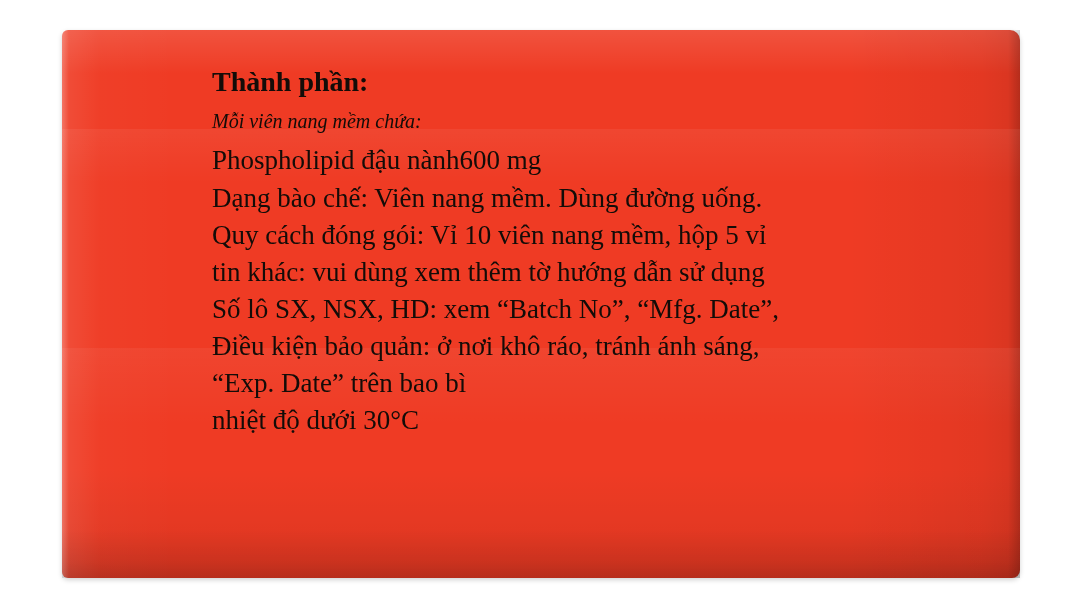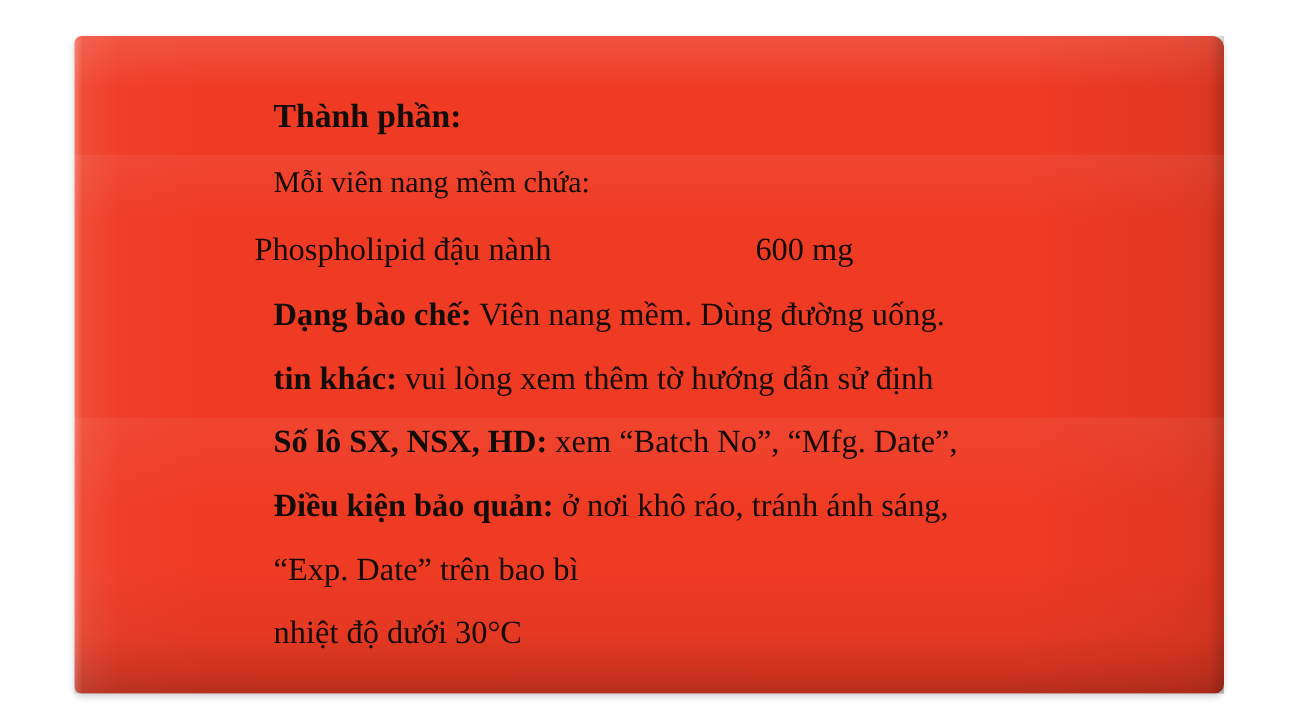--- a/index.html
+++ b/index.html
@@ -70,44 +70,45 @@
     left: 150px;
     top: 32px;
     width: 760px;
     color: #130c08;
     font-size: 27px;
     line-height: 37px;
   }
 
   .line {
     white-space: nowrap;
-    margin: 16px;
+    margin: 0;
     padding: 0;
   }
 
-  .bold { font-weight: bold; }
+  .bold { font-weight: normal; }
 
   .heading {
     font-weight: bold;
     font-size: 28px;
     line-height: 40px;
   }
 
   .subhead {
-    font-size: 25px;
+    font-style: italic;
+    font-size: 20px;
     line-height: 38px;
   }
 
   .row-amount {
     display: flex;
     width: 600px;
     line-height: 40px;
   }
   .row-amount .name { flex: 0 0 auto; }
-  .row-amount .qty  { margin-left: 170px; }
+  .row-amount .qty  { }
   .indent { padding-left: 0; }
 </style>
 </head>
 <body>
 
 <div id="stage">
   <div id="box" style="background-color: rgb(239, 59, 36);">
     <div class="edge-left"></div>
     <div class="edge-right"></div>
     <div class="sheen a"></div>
@@ -123,24 +124,27 @@
       <div class="row-amount">
         <span class="name">Phospholipid đậu nành</span>
         <span class="qty">600 mg</span>
       </div>
 
       <div class="line">
         <span class="bold">Dạng bào chế:</span><span> Viên nang mềm. Dùng đường uống.</span>
       </div>
 
 
+      <div class="line">
+        <span class="bold">Quy cách đóng gói:</span><span> Vỉ 10 viên nang mềm, hộp 5 vỉ</span>
+      </div>
 
 
       <div class="line">
-        <span class="bold">tin khác:</span><span> vui lòng xem thêm tờ hướng dẫn sử định</span>
+        <span class="bold">tin khác:</span><span> vui dùng xem thêm tờ hướng dẫn sử dụng</span>
       </div>
 
       <div class="line">
         <span class="bold">Số lô SX, NSX, HD:</span><span> xem “Batch No”, “Mfg. Date”,</span>
       </div>
 
       <div class="line">
         <span class="bold">Điều kiện bảo quản:</span><span> ở nơi khô ráo, tránh ánh sáng,</span>
       </div>
 

